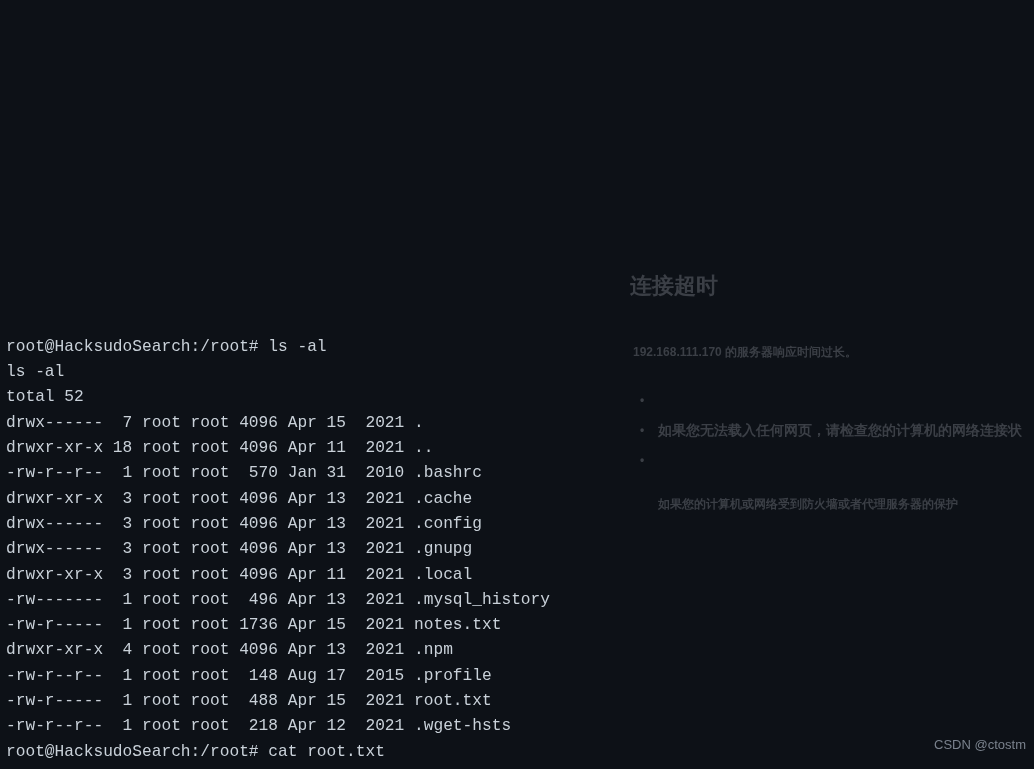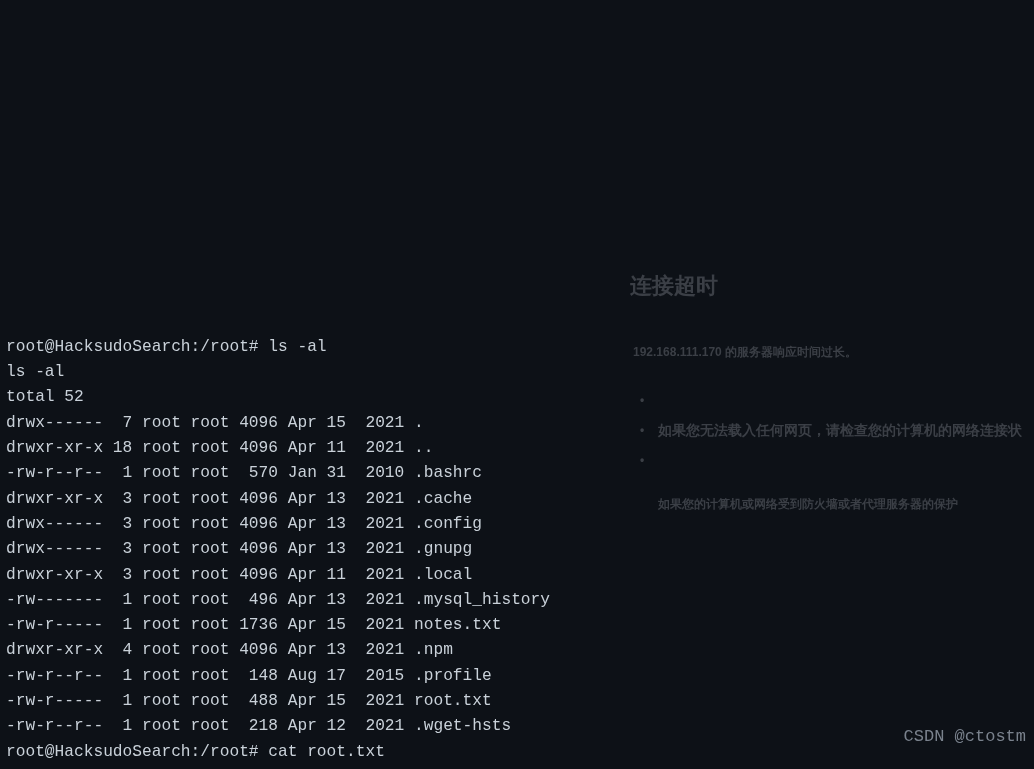--- a/index.html
+++ b/index.html
@@ -30,24 +30,24 @@
   .bg-b1{font-size:12px;left:658px;top:388px;}
   .bg-b2{font-size:14px;left:658px;top:418px;}
   .bg-b3{font-size:12px;left:658px;top:448px;margin-top:44px;}
   .bullet{position:absolute;color:#3b3f46;font-size:12px;}
   .dot1{left:640px;top:388px;}
   .dot2{left:640px;top:418px;}
   .dot3{left:640px;top:448px;}
   .watermark{
     position:absolute;
     right:8px;
-    bottom:20px;
+    bottom:12px;
     color:#7a828d;
-    font-family:Liberation Mono, monospace;
-    font-size:17px;
+    font-family:Liberation Sans, sans-serif;
+    font-size:13px;
   }
 </style>
 </head>
 <body>
 
 <div class="terminal" id="term">
 
   
   <span class="bg-msg bg-title">连接超时</span>
   <span class="bg-msg bg-sub">192.168.111.170 的服务器响应时间过长。</span>

